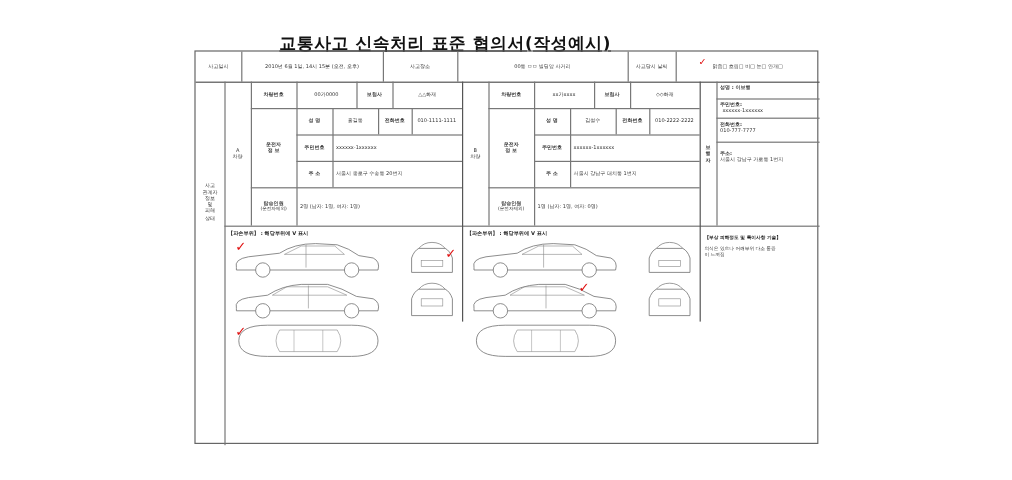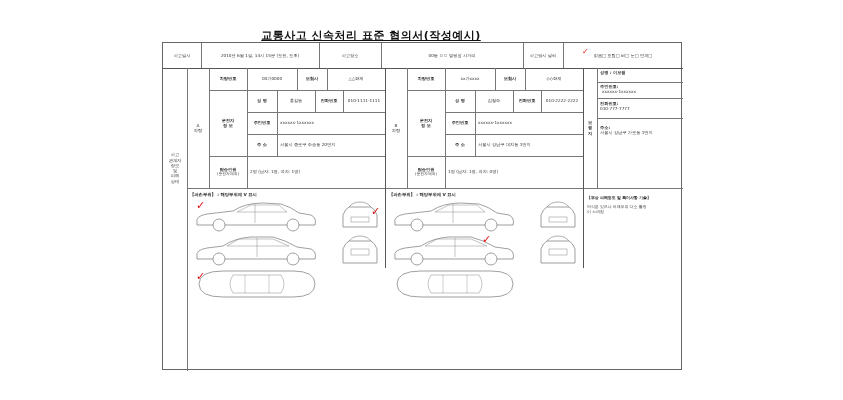--- a/index.html
+++ b/index.html
@@ -1,21 +1,21 @@
 <!DOCTYPE html>
 <html><head>
 <meta charset="utf-8">
 <style>
   * { box-sizing: border-box; margin: 0; padding: 0; }
   html, body { width: 843px; height: 400px; background: #ffffff; overflow: hidden; }
   body { position: relative; font-family: "DejaVu Sans", sans-serif; color: #333; }
 
   .title {
     position: absolute; left: 0; top: 28px; width: 742px; text-align: center;
-    font-size: 11px; font-weight: bold; text-decoration: underline; color: #111;
+    font-size: 14px; font-weight: bold; text-decoration: underline; color: #111;
     letter-spacing: 0.5px;
   }
 
   .form {
     position: absolute; left: 162px; top: 42px; width: 520px; height: 328px;
     border: 1.5px solid #666;
   }
   .abs { position: absolute; }
   .cell {
     position: absolute; display: flex; align-items: center; justify-content: center;

